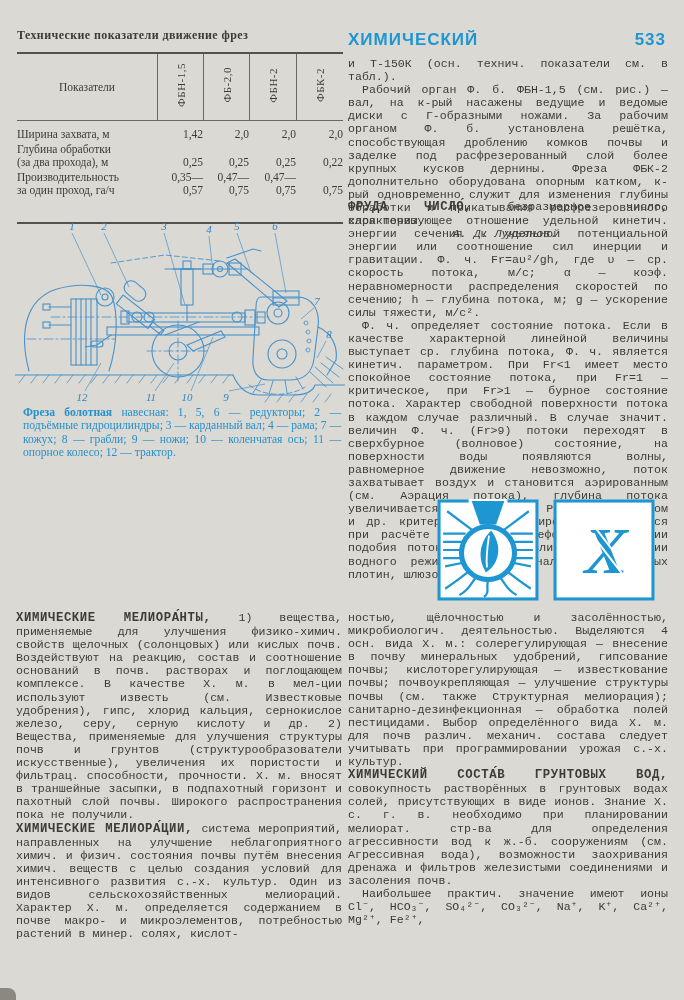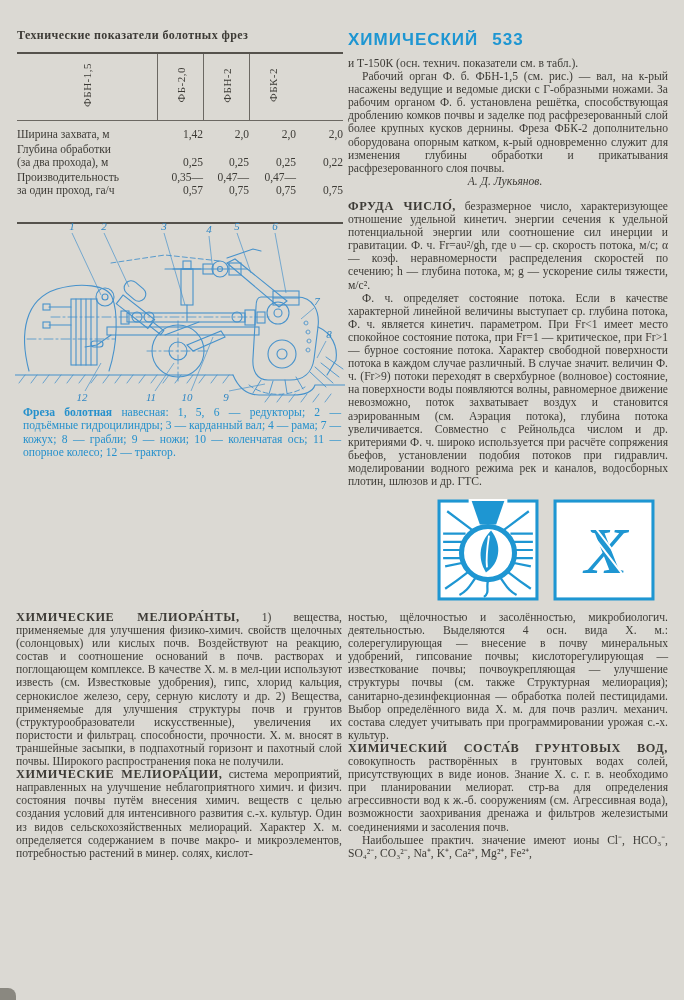--- a/index.html
+++ b/index.html
@@ -9,21 +9,21 @@
     font-family:"Liberation Serif", serif;
     color:#3d3b36;
     overflow:hidden;
     position:relative;
   }
   .page { position:absolute; inset:0; }
 
   
   .running-head {
     position:absolute; left:348px; top:30px; width:318px;
-    display:flex; justify-content:flex-start; gap:14px;
+    display:flex; justify-content:space-between; gap:14px;
     font-family:"Liberation Sans", sans-serif;
     font-weight:bold; font-size:17px; letter-spacing:1px;
     color:#1e96d2;
   }
 
   
   .tbl { position:absolute; left:17px; top:28px; width:326px; font-size:11.5px; }
   .tbl-title { font-size:12px; font-weight:600; letter-spacing:0.4px; margin-bottom:9px; }
   .rule { background:#55524c; }
   .rule.thick { height:2px; }
@@ -35,21 +35,21 @@
   .vert {
     writing-mode:vertical-rl; transform:rotate(180deg);
     font-size:11px; letter-spacing:0.5px; padding-top:4px;
   }
   .tbl-body { padding:7px 0 24px 0; display:flex; flex-direction:column; gap:1px; }
   .tbl-row { display:grid; grid-template-columns:140px 46px 46px 47px 47px; align-items:end; }
   .tbl-label { white-space:pre-line; line-height:1.18; }
   .tbl-val { text-align:right; white-space:pre-line; line-height:1.18; }
 
   
-  .col { position:absolute; width:320px; font-size:11.6px; line-height:13.1px; text-align:justify; }
+  .col { position:absolute; width:320px; font-size:11.6px; line-height:13.1px; text-align:justify;font-family:Liberation Mono, monospace; }
   .para { text-indent:14px; }
   .para.noindent { text-indent:0; }
   .headword { font-weight:bold; font-size:12.3px; letter-spacing:0.6px; }
   .entry { text-indent:0; }
   .signature { text-align:center; font-style:italic; padding-right:6px; }
 
   
   .figure { position:absolute; left:15px; top:203px; width:330px; height:200px; }
   .dln, .dsh, .dd { stroke:#4792cb; fill:none; stroke-width:1.1; stroke-linecap:round; }
   .dsh { stroke-dasharray:5 3; stroke-width:0.9; }
@@ -77,23 +77,24 @@
 <body>
 
 <div class="page">
 
   <div class="running-head">
     <span>ХИМИЧЕСКИЙ</span>
     <span>533</span>
   </div>
 
   <div class="tbl">
-    <div class="tbl-title">Технические показатели болотных фрез</div>
+    <div class="tbl-title">Технические показатели движение фрез</div>
     <div class="rule thick"></div>
     <div class="tbl-head">
+      <div class="tbl-headlabel">Показатели</div>
       <div>
           <span class="vert">ФБН-1,5</span>
         </div>
       <div>
           <span class="vert">ФБ-2,0</span>
         </div>
       <div>
           <span class="vert">ФБН-2</span>
         </div>
       <div>

